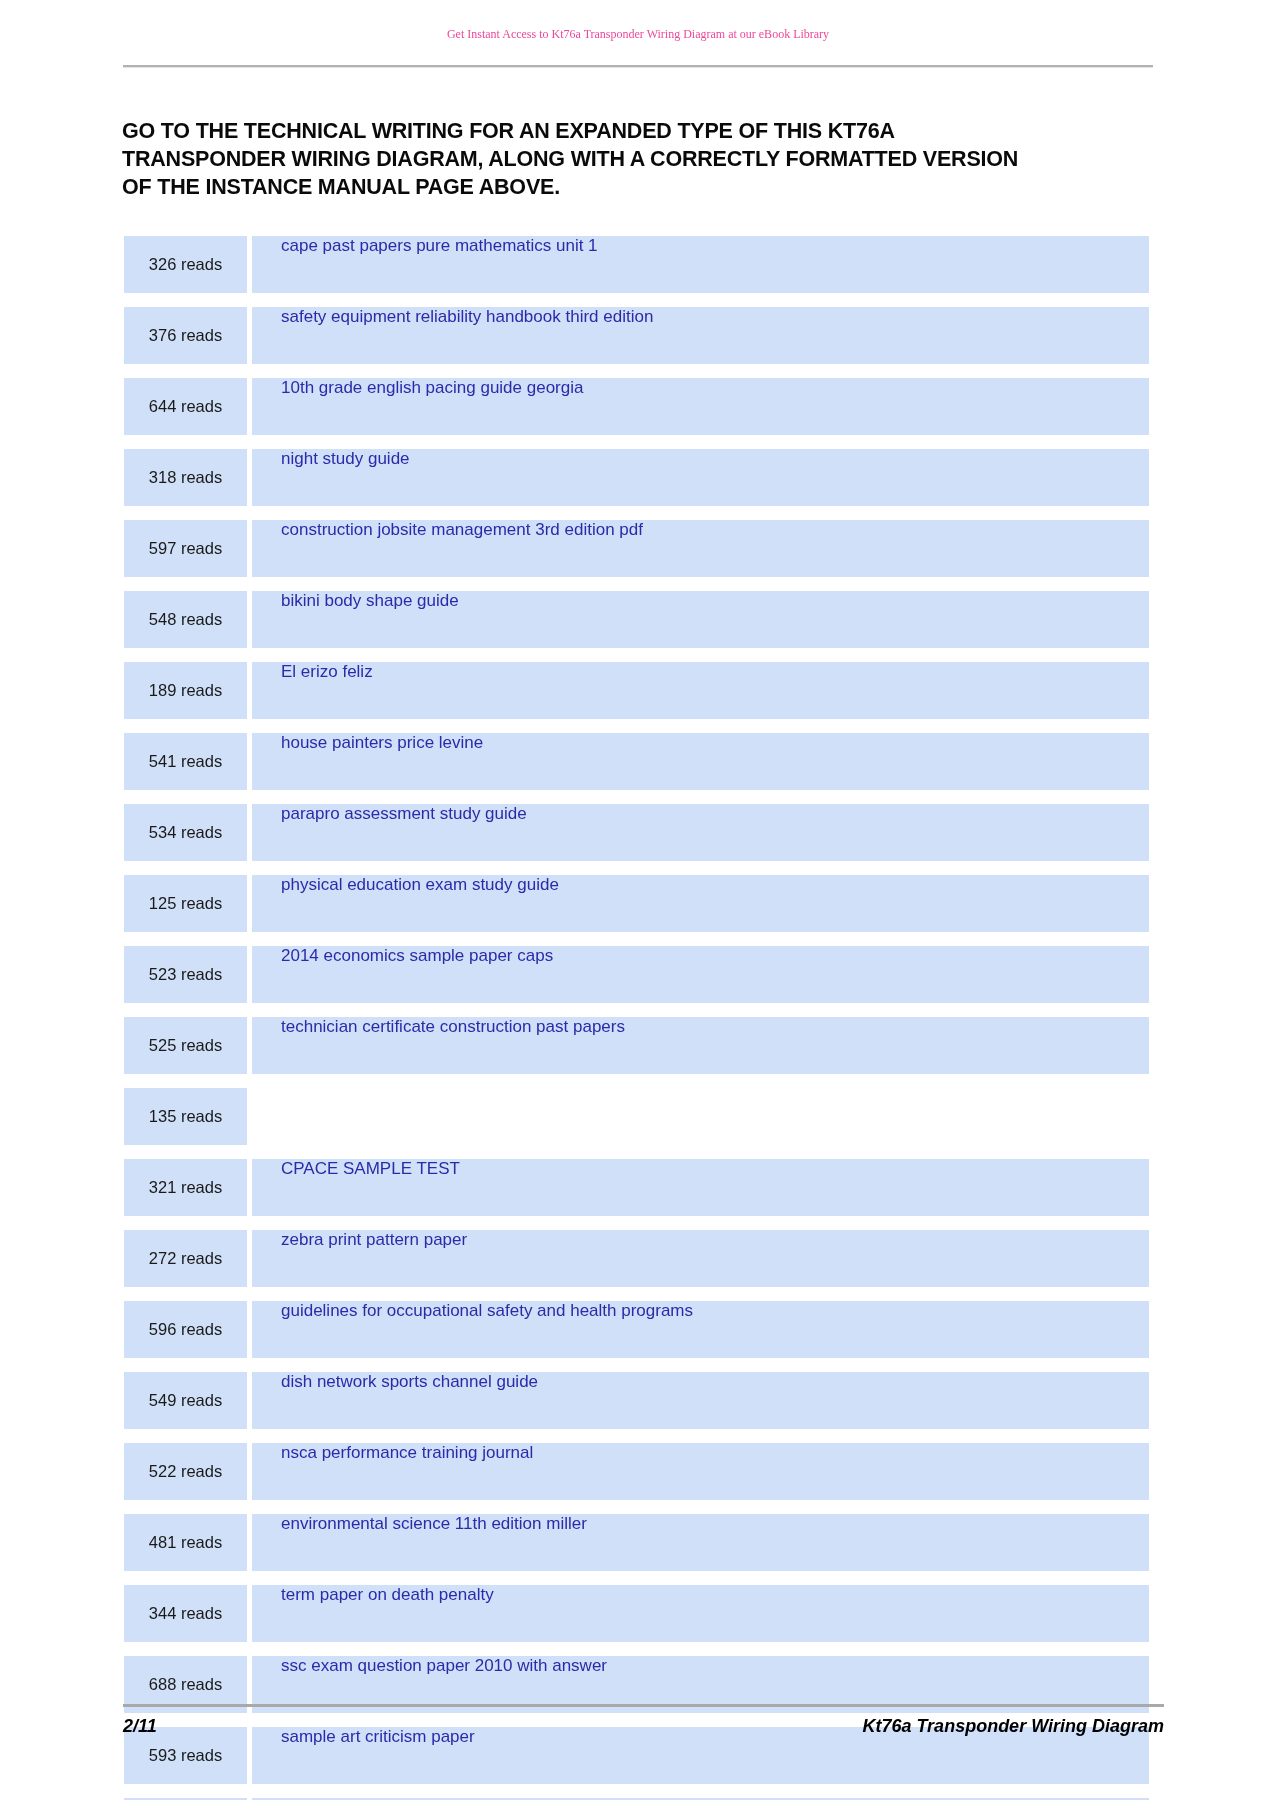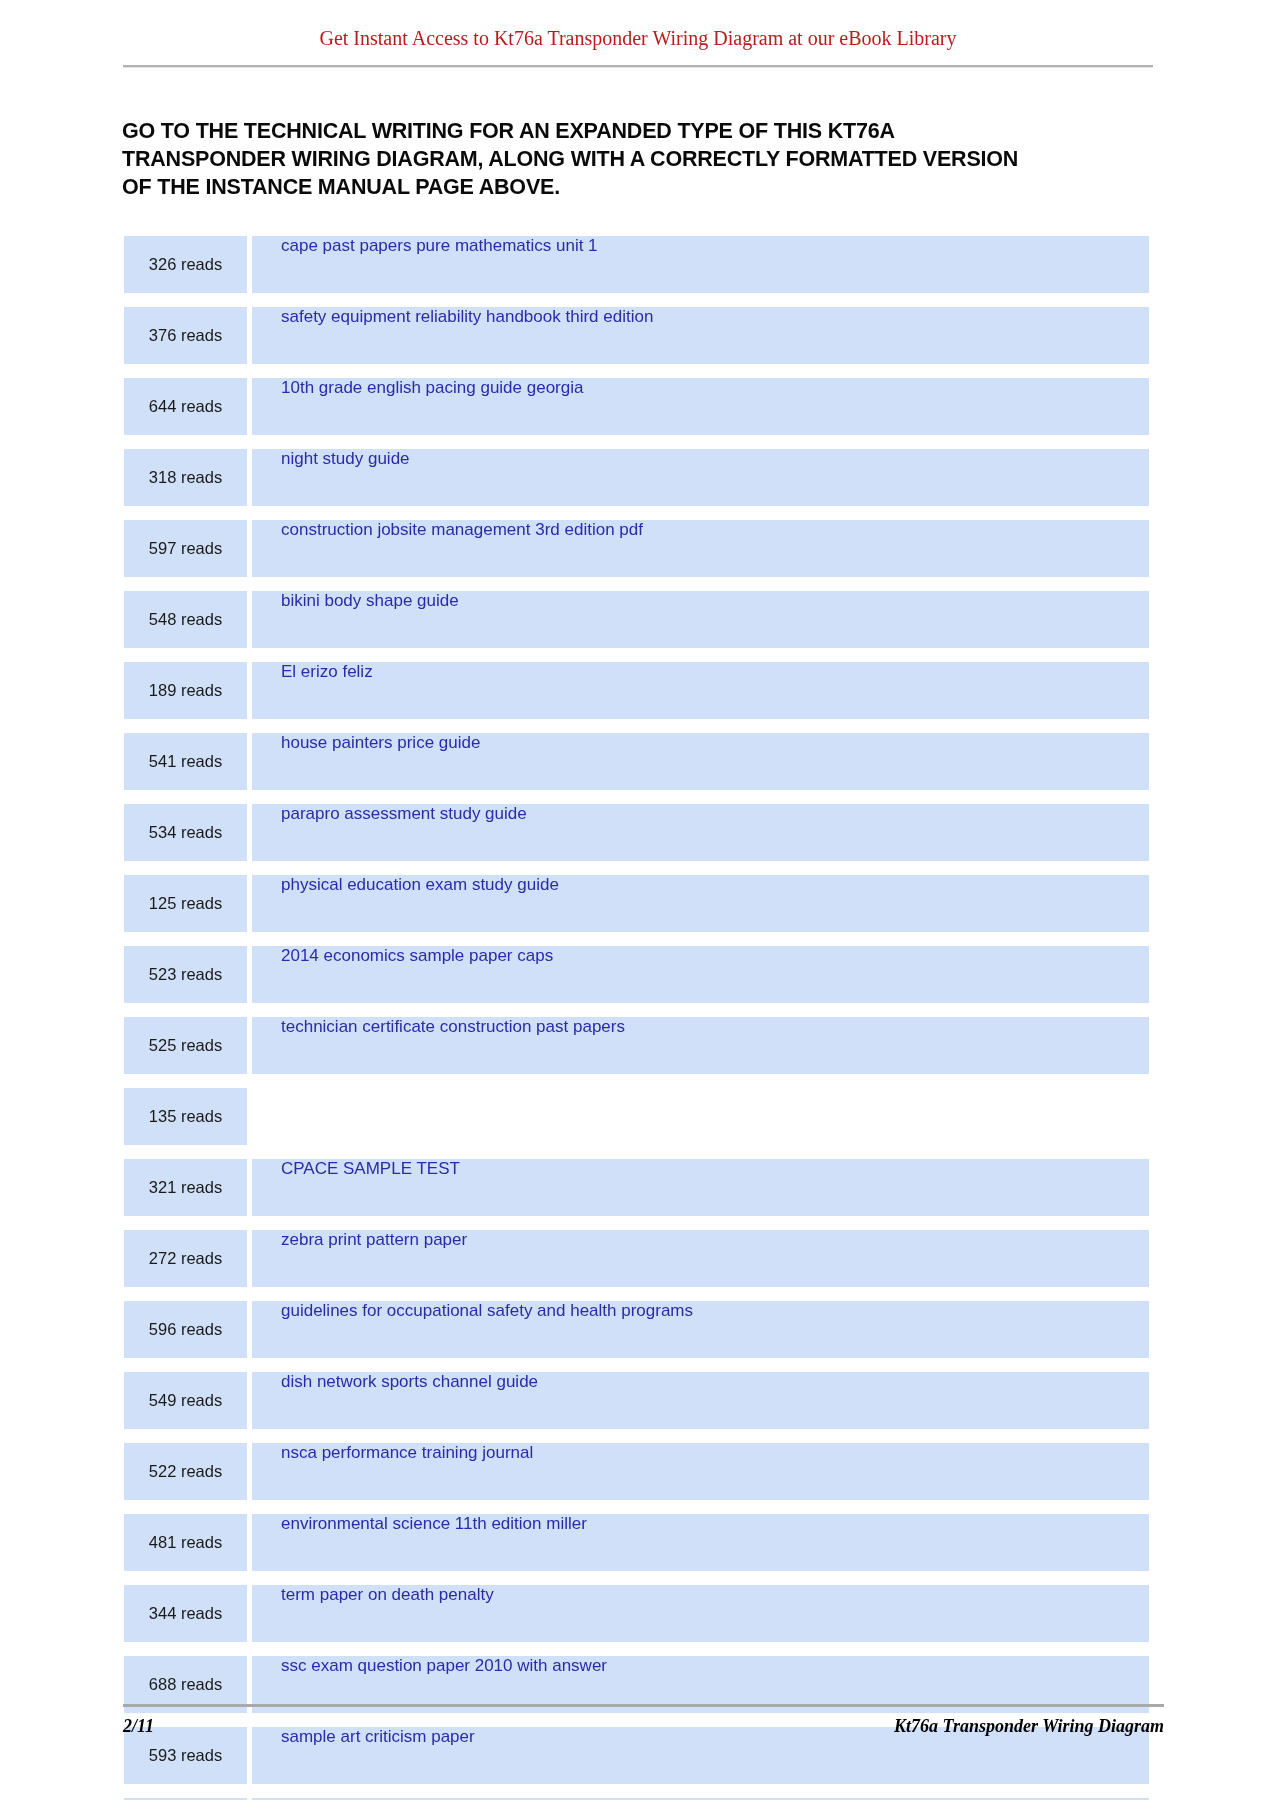--- a/index.html
+++ b/index.html
@@ -7,22 +7,22 @@
     width:1273px; height:1800px;
     background:#ffffff;
     font-family:"Liberation Sans", sans-serif;
     position:relative;
     overflow:hidden;
   }
   .header-title {
     position:absolute; top:27px; left:123px; width:1030px;
     text-align:center;
     font-family:"Liberation Serif", serif;
-    font-size:20px;
-    color:#b91c1c;
+    font-size:12px;
+    color:#ec4899;
   }
   .header-rule {
     position:absolute; top:65px; left:123px; width:1030px; height:2px;
     background:#b2b2b2;
     border-bottom:1px solid #e3e3e3;
   }
   .intro {
     position:absolute; top:117px; left:122px; width:1070px;
     font-size:21.5px;
     line-height:28px;
@@ -60,21 +60,21 @@
     text-decoration:none;
     cursor:pointer;
   }
   .footer-rule {
     position:absolute; top:1704px; left:123px; width:1041px; height:3px;
     background:#a9a9a9;
   }
   .footer {
     position:absolute; top:1716px; left:123px; width:1041px;
     display:flex; justify-content:space-between; align-items:baseline;
-    font-family:Liberation Serif, serif;
+    font-family:Liberation Sans, sans-serif;
     font-style:italic; font-weight:bold;
     font-size:18px;
     color:#000000;
   }
 </style>
 </head>
 <body style="--rowbg: #d0e0f8; --linkcolor: #2b2baa;">
 
 <div class="header-title">Get Instant Access to Kt76a Transponder Wiring Diagram at our eBook Library</div>
 
@@ -138,21 +138,21 @@
     <div class="cell-gap"></div>
     <div class="title-cell">
       <a>El erizo feliz</a>
     </div>
   </div>
 
   <div class="trow">
     <div class="reads-cell">541 reads</div>
     <div class="cell-gap"></div>
     <div class="title-cell">
-      <a>house painters price guide</a>
+      <a>house painters price levine</a>
     </div>
   </div>
 
   <div class="trow">
     <div class="reads-cell">534 reads</div>
     <div class="cell-gap"></div>
     <div class="title-cell">
       <a>parapro assessment study guide</a>
     </div>
   </div>

